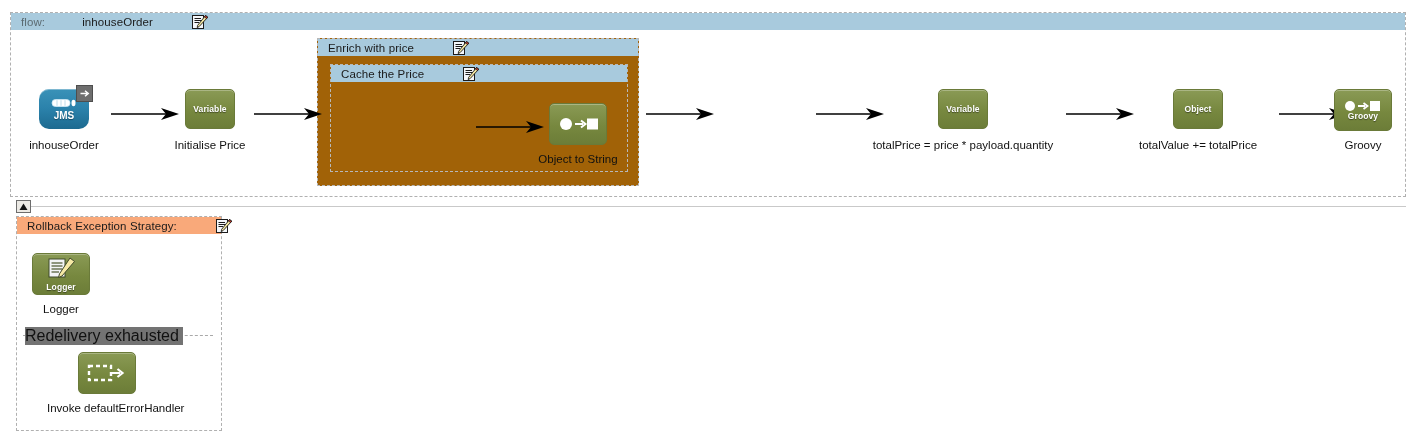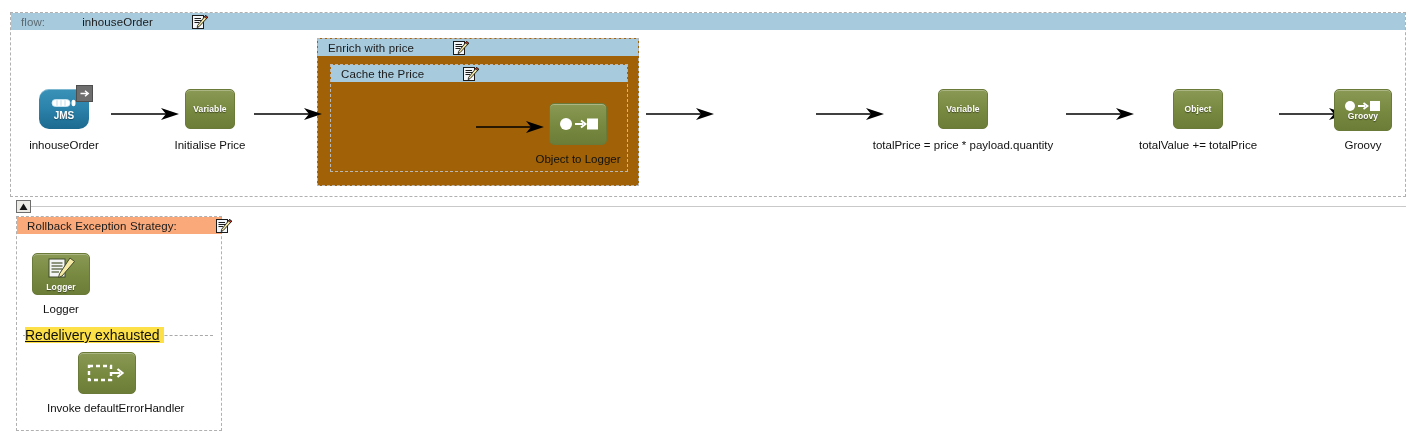--- a/index.html
+++ b/index.html
@@ -175,26 +175,25 @@
     justify-content: center;
   }
 
   .dash-line {
     position: absolute;
     border-top: 1px dashed #a9a9a9;
     height: 0;
   }
   .sub-label {
     position: absolute;
-    font-size: 14px;
+    font-size: 16px;
     color: #111;
-    background: #fde047;
+    background: #737373;
     padding-right: 4px;
     white-space: nowrap;
-    text-decoration: underline;
   }
 </style>
 </head>
 <body>
 
 <div id="canvas">
 
   <div class="flow-box" style="left:10px; top:12px; width:1396px; height:185px;">
     <div class="bar bar-blue" style="width:100%;">
       <span class="bar-label dim">flow:</span>
@@ -252,21 +251,21 @@
         <div class="node" style="left:247px; top:38px;">
           <span class="glyph">
             <span class="green-box big">
               <svg width="40" height="16" viewBox="0 0 40 16">
                 <circle cx="8" cy="8" r="6" fill="#ffffff"></circle>
                 <path d="M17 8 H25 M23 4.5 L27.5 8 L23 11.5" stroke="#ffffff" stroke-width="2" fill="none"></path>
                 <rect x="29" y="2.5" width="11" height="11" fill="#ffffff"></rect>
               </svg>
             </span>
           </span>
-          <span class="caption">Object to Logger</span>
+          <span class="caption">Object to String</span>
         </div>
       </div>
     </div>
 
     <div class="node" style="left:53px; top:76px;">
       <span class="glyph">
         <span class="blue-box blue-jms">
           <svg width="26" height="12" viewBox="0 0 26 12">
             <rect x="1" y="2.5" width="18" height="7" rx="3.5" fill="#ffffff" stroke="#cfe9f5" stroke-width="0.8"></rect>
             <line x1="6" y1="3.2" x2="6" y2="8.8" stroke="#b9d8e6" stroke-width="0.9"></line>

